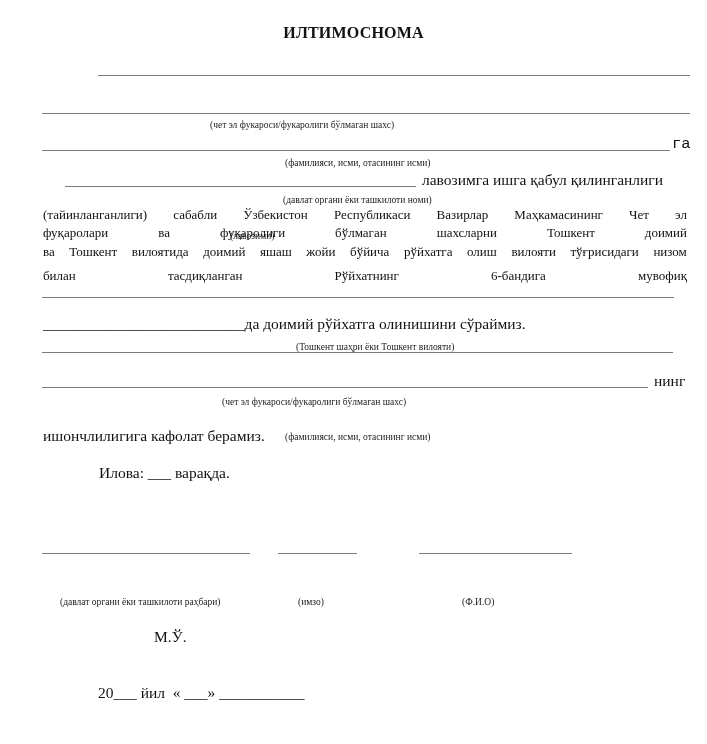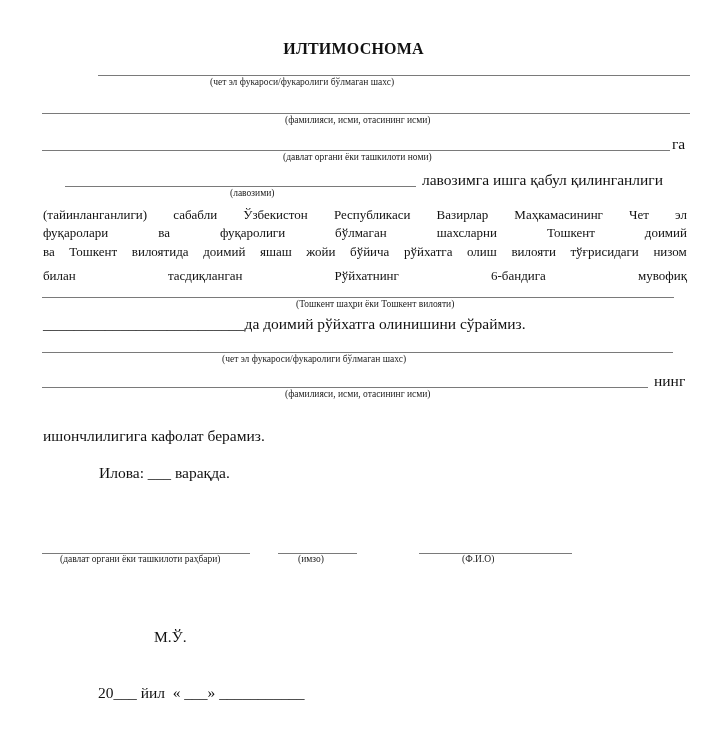--- a/index.html
+++ b/index.html
@@ -1,37 +1,37 @@
 <!DOCTYPE html>
 <html><head>
   <meta charset="utf-8">
   <style>
     html, body { margin:0; padding:0; background:#ffffff; }
     body { width:707px; height:744px; position:relative; overflow:hidden;
            font-family:"Liberation Serif","DejaVu Serif",serif; color:#111; }
     .abs { position:absolute; }
-    .title { left:0; width:707px; top:40px; text-align:center; font-weight:bold; font-size:16px; letter-spacing:0.2px; }
+    .title { left:0; width:707px; top:24px; text-align:center; font-weight:bold; font-size:16px; letter-spacing:0.2px; }
     .line { position:absolute; height:0; border-top:1px solid #7a7a7a; }
-    .cap { position:absolute; font-size:9.5px; white-space:nowrap; color:#222; }
+    .cap { position:absolute; font-size:9.5px; white-space:nowrap; color:#222;margin-top:43px; }
     .txt { position:absolute; font-size:15.5px; white-space:nowrap; }
     .jrow { position:absolute; left:43px; width:644px; font-size:13px; display:flex; justify-content:space-between; white-space:nowrap; }
   </style>
 </head>
 <body>
 
 <div class="abs title">ИЛТИМОСНОМА</div>
 
 <div class="line" style="left:98px; width:592px; top:75px;"></div>
 <div class="cap" style="left:210px; top:77px;">(чет эл фукароси/фукаролиги бўлмаган шахс)</div>
 
 <div class="line" style="left:42px; width:648px; top:113px;"></div>
 <div class="cap" style="left:285px; top:115px;">(фамилияси, исми, отасининг исми)</div>
 
 <div class="line" style="left:42px; width:628px; top:150px;"></div>
-<div class="txt" style="left:672px; top:135px;">га</div>
+<div class="txt" style="left:672px; top:135px;font-family:Liberation Mono, monospace;">га</div>
 <div class="cap" style="left:283px; top:152px;">(давлат органи ёки ташкилоти номи)</div>
 
 <div class="line" style="left:65px; width:351px; top:186px;"></div>
 <div class="txt" style="left:422px; top:171px;">лавозимга ишга қабул қилинганлиги</div>
 <div class="cap" style="left:230px; top:188px;">(лавозими)</div>
 
 <div class="jrow" style="top:207px;">
   <span>(тайинланганлиги)</span>
   <span>сабабли</span>
   <span>Ўзбекистон</span>

